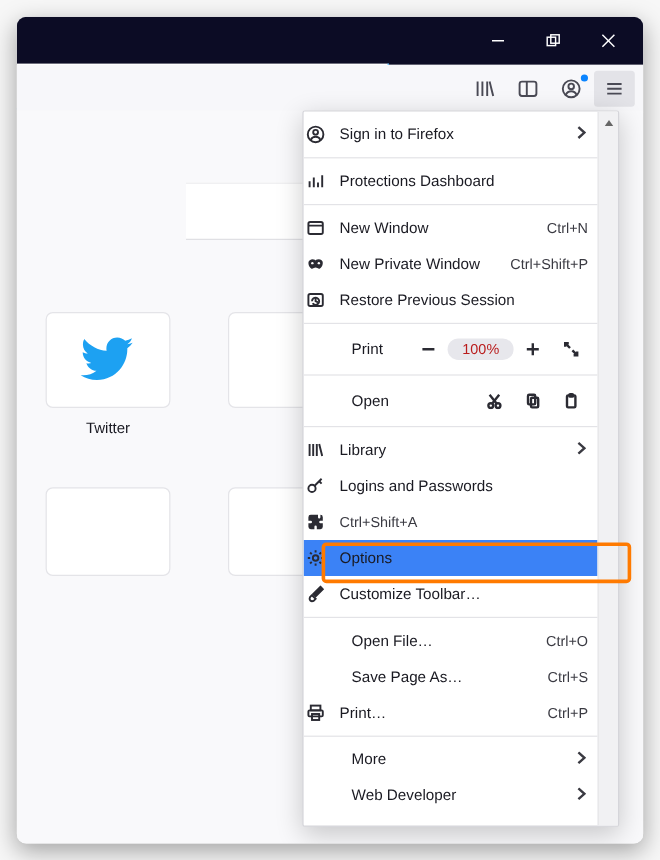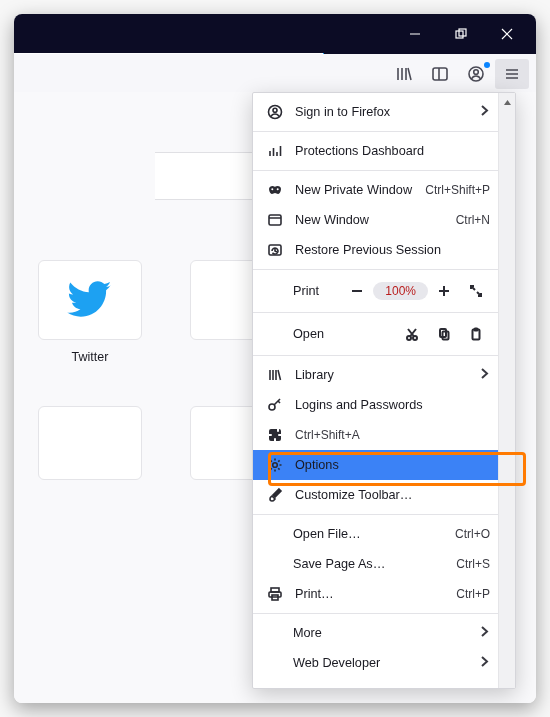--- a/index.html
+++ b/index.html
@@ -116,21 +116,21 @@
   background: #f1f1f3;
   border-left: 1px solid #e5e5e8;
   display: flex; flex-direction: column; align-items: center;
 }
 .scroll-arrow { height: 18px; width: 100%; display: flex; align-items: center; justify-content: center; }
 .scroll-arrow svg { width: 9px; height: 9px; fill: #666; }
 .menu-body { position: absolute; top: 0; left: 0; right: 17px; bottom: 0; padding: 4px 0; }
 .mitem {
   display: flex; align-items: center;
   height: 30px;
-  padding: 0 8px 0 12px;
+  padding: 0 8px 0 0;
   color: #1a1a22;
   font-size: 12.7px;
 }
 .mitem .mi-icon { width: 20px; display: flex; align-items: center; justify-content: center; margin-right: 10px; }
 .mitem .mi-icon svg { width: 16px; height: 16px; stroke: #2b2b33; fill: none; stroke-width: 1.6; }
 .mitem .mi-icon svg.filled { fill: #2b2b33; stroke: none; }
 .mitem .mi-label { flex: 1; }
 .mitem .mi-accel { color: #3a3a42; font-size: 12px; }
 .mitem .mi-chev svg { width: 11px; height: 11px; stroke: #3a3a42; fill: none; stroke-width: 2; }
 .mitem.flush { padding-left: 40px; }
@@ -278,39 +278,39 @@
               <line x1="10" y1="13" x2="10" y2="9"></line>
               <line x1="13.5" y1="13" x2="13.5" y2="3"></line>
             </svg>
           </span>
         <span class="mi-label">Protections Dashboard</span>
       </div>
       <div class="msep"></div>
 
       <div class="mitem">
         <span class="mi-icon">
+            <svg viewBox="0 0 16 16">
+              <rect x="2" y="3" width="12" height="10" rx="1.5"></rect>
+              <line x1="2" y1="6" x2="14" y2="6"></line>
+            </svg>
+          </span>
+        <span class="mi-label">New Window</span>
+        <span class="mi-accel">Ctrl+N</span>
+      </div>
+
+      <div class="mitem">
+        <span class="mi-icon">
             <svg class="filled" viewBox="0 0 16 16">
               <path d="M2 7c0-2 2-3 3.5-3S8 5 8 5s.5-1 2.5-1S14 5 14 7c0 3-2 5-3 5s-2-1-3-1-2 1-3 1-3-2-3-5z"></path>
               <circle cx="5.3" cy="7.3" r="1" fill="#fff"></circle>
               <circle cx="10.7" cy="7.3" r="1" fill="#fff"></circle>
             </svg>
           </span>
         <span class="mi-label">New Private Window</span>
         <span class="mi-accel">Ctrl+Shift+P</span>
-      </div>
-
-      <div class="mitem">
-        <span class="mi-icon">
-            <svg viewBox="0 0 16 16">
-              <rect x="2" y="3" width="12" height="10" rx="1.5"></rect>
-              <line x1="2" y1="6" x2="14" y2="6"></line>
-            </svg>
-          </span>
-        <span class="mi-label">New Window</span>
-        <span class="mi-accel">Ctrl+N</span>
       </div>
 
       <div class="mitem">
         <span class="mi-icon">
             <svg viewBox="0 0 16 16">
               <rect x="2" y="3" width="12" height="10" rx="1.5"></rect>
               <path d="M8 6v3l2 1"></path>
               <path d="M5 9a3 3 0 1 1 .5 1.7"></path>
             </svg>
           </span>

